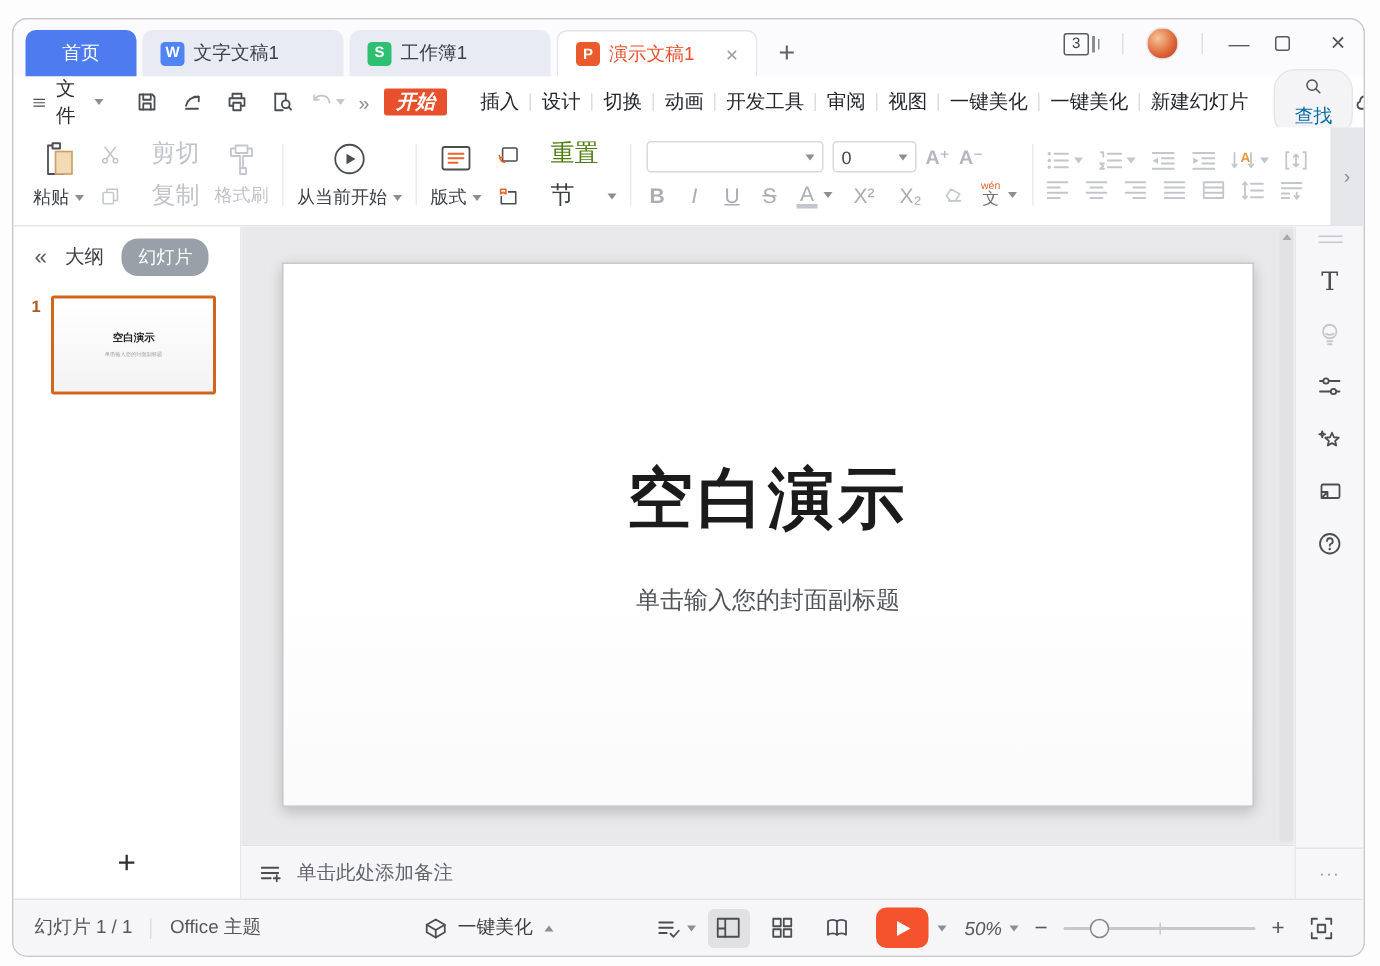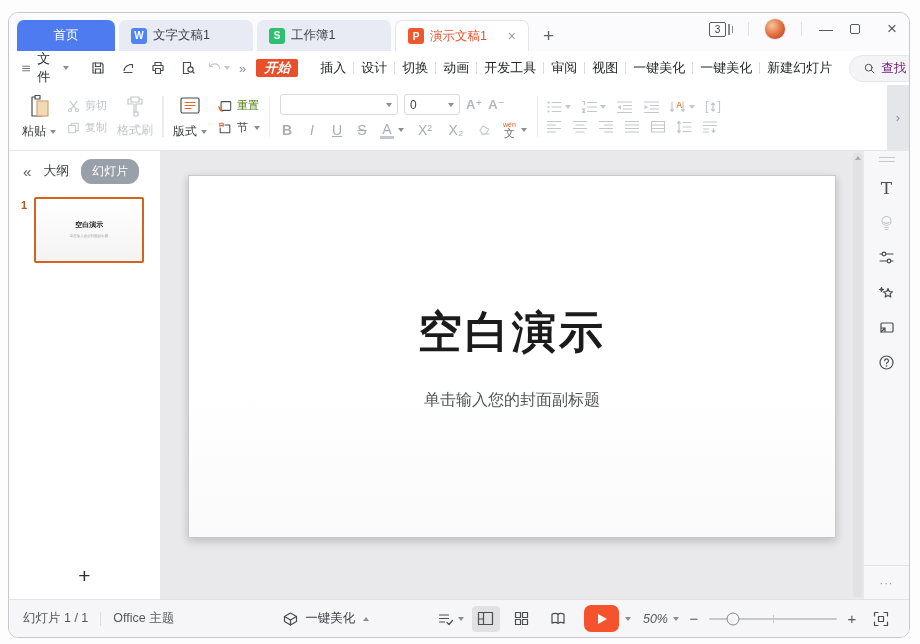--- a/index.html
+++ b/index.html
@@ -8,21 +8,21 @@
   svg{display:block;}
   .s{fill:none;stroke:#4a4d52;stroke-width:1.2;stroke-linecap:round;stroke-linejoin:round;}
   .sd{fill:none;stroke:#c3c6cc;stroke-width:1.2;stroke-linecap:round;stroke-linejoin:round;}
   .so{fill:none;stroke:#e8642c;stroke-width:1.2;stroke-linecap:round;stroke-linejoin:round;}
   .window{position:absolute;left:8px;top:12px;width:902px;height:626px;background:#fff;
     border:1px solid #c6c8cc;border-radius:10px;overflow:hidden;display:flex;flex-direction:column;}
   
   .tabbar{height:38px;background:#fbfbfd;display:flex;align-items:flex-end;padding:0 8px;gap:4px;flex:none;}
   .tab{height:31px;display:flex;align-items:center;gap:6px;padding:0 12px;border-radius:7px 7px 0 0;
     background:#e9ebf4;font-size:12.5px;color:#3b3f46;width:134px;}
-  .tab.home{background:#4e7cf0;color:#fff;justify-content:center;width:98px;}
+  .tab.home{background:#4e7cf0;color:#fff;justify-content:center;width:74px;}
   .tab.active{background:#fff;border:1px solid #e4e5ea;border-bottom:none;color:#e8502c;}
   .doc-ic{width:16px;height:16px;border-radius:3px;color:#fff;font-size:10px;font-weight:bold;
     display:flex;align-items:center;justify-content:center;flex:none;}
   .docer-ic{width:16px;height:16px;border-radius:50%;background:#e8502c;display:flex;align-items:center;justify-content:center;flex:none;}
   .tabclose{color:#9a9ca3;margin-left:auto;font-size:14px;}
   .newtab{font-size:19px;color:#5f6368;padding:0 10px 4px;}
   .tab-right{margin-left:auto;display:flex;align-items:center;gap:15px;height:100%;padding-bottom:6px;}
   .stack-badge{display:flex;align-items:center;gap:2px;}
   .stack-badge .bx{min-width:17px;height:15px;border:1.4px solid #5a5d63;border-radius:2px;
     font-size:10px;display:flex;align-items:center;justify-content:center;color:#3b3e43;padding:0 2px;}
@@ -39,32 +39,32 @@
     border-top:4px solid #8a8d94;display:inline-block;margin-left:2px;}
   .caret.up{border-top:none;border-bottom:4px solid #8a8d94;}
   .qicons{display:flex;align-items:center;gap:4px;margin:0 6px 0 16px;}
   .qicon{width:26px;height:24px;display:flex;align-items:center;justify-content:center;border-radius:3px;}
   .more-glyph{color:#8a8d94;font-size:13px;padding:0 4px;}
   .menu-items{display:flex;align-items:center;}
   .mitem{font-size:13px;padding:3px 7px;color:#24262a;white-space:nowrap;}
   .mitem.active{background:#e8502c;color:#fff;border-radius:2px;font-weight:bold;padding:0 8px;margin-right:15px;font-style:italic;}
   .mdiv{width:1px;height:12px;background:#dcdde1;}
   .search-pill{display:flex;align-items:center;gap:5px;background:#f4f4f7;border:1px solid #e5e6ea;
-    border-radius:14px;padding:4px 13px;font-size:12.5px;color:#701a75;margin-left:10px;white-space:nowrap;}
+    border-radius:14px;padding:4px 13px;font-size:12.5px;color:#0369a1;margin-left:10px;white-space:nowrap;flex-direction:column;}
   .mb-right{margin-left:auto;display:flex;gap:15px;align-items:center;}
   
   .ribbon{height:66px;display:flex;align-items:stretch;background:#fff;border-bottom:1px solid #e6e6ea;
     padding:3px 0 5px 4px;position:relative;flex:none;}
   .rgroup{display:flex;align-items:center;padding:0 9px;gap:10px;}
   .rdiv{width:1px;background:#ececef;margin:8px 0;flex:none;}
   .bigbtn{display:flex;flex-direction:column;align-items:center;justify-content:center;gap:4px;
     font-size:12px;color:#3c3f44;white-space:nowrap;}
   .bigbtn .lbl{display:flex;align-items:center;gap:2px;}
   .smallcol{display:flex;flex-direction:column;justify-content:center;gap:7px;}
-  .smallbtn{display:flex;align-items:center;gap:4px;font-size:11px;white-space:nowrap;text-align:center;}
+  .smallbtn{display:flex;align-items:center;gap:20px;font-size:16px;white-space:nowrap;text-align:center;}
   .dis{color:#c0c3c9;}
   .fontgrp{display:flex;flex-direction:column;justify-content:center;gap:6px;padding:0 10px;}
   .comborow{display:flex;align-items:center;gap:6px;}
   .combo{height:21px;border:1px solid #d8d9dd;border-radius:3px;display:flex;align-items:center;
     font-size:12px;color:#444;padding:0 5px;background:#fff;}
   .combo .caret{margin-left:auto;}
   .azbtn{font-size:13px;color:#b4b8be;font-weight:bold;white-space:nowrap;}
   .fmtrow{display:flex;align-items:center;gap:11px;}
   .fletter{font-size:14px;color:#a9adb4;width:14px;text-align:center;}
   .wen{display:flex;flex-direction:column;align-items:center;line-height:1;}
@@ -283,20 +283,32 @@
       </div>
       <div class="bigbtn dis">
         <svg width="22" height="24" viewBox="0 0 22 24">
             <path class="sd" d="M7 3h8v5H7zM7 5H4v5h6v8h2v-8h6V5h-3"></path>
             <path class="sd" d="M10 18h4v4h-4z"></path>
           </svg>
         <span>格式刷</span>
       </div>
     </div>
     <div class="rdiv"></div>
+    <div class="rgroup">
+      <div class="bigbtn">
+        <svg width="26" height="26" viewBox="0 0 26 26">
+            <circle class="s" cx="13" cy="13" r="9.5"></circle>
+            <path d="M11 9.5v7l6-3.5z" fill="#4a4d52"></path>
+          </svg>
+        <span class="lbl">
+            <span>从当前开始</span>
+            <span class="caret"></span>
+          </span>
+      </div>
+    </div>
     <div class="rdiv"></div>
     <div class="rgroup">
       <div class="bigbtn">
         <svg width="26" height="26" viewBox="0 0 26 26">
             <rect class="s" x="4" y="5" width="18" height="15" rx="1.5"></rect>
             <path class="so" d="M8 9.5h10M8 12.5h10M8 15.5h6"></path>
           </svg>
         <span class="lbl">
             <span>版式</span>
             <span class="caret"></span>
@@ -446,20 +458,27 @@
     <div class="center">
       <div class="canvas">
         <div class="slide">
           <div class="slide-title">空白演示</div>
           <div class="slide-sub">单击输入您的封面副标题</div>
         </div>
         <div class="vscroll">
             <div class="arr"></div>
           </div>
       </div>
+      <div class="notes">
+        <svg width="16" height="14" viewBox="0 0 16 14">
+            <path class="s" d="M1.5 3.5h11M1.5 7h11M1.5 10.5h6"></path>
+            <path class="s" d="M9.5 10.5h4M11.5 8.5v4"></path>
+          </svg>
+        <span>单击此处添加备注</span>
+      </div>
     </div>
 
     <div class="rail">
       <div class="rail-handle"></div>
       <div class="rail-item rail-T">T</div>
       <div class="rail-item">
         <svg width="17" height="17" viewBox="0 0 17 17">
             <circle class="sd" cx="8.5" cy="7" r="4.5"></circle>
             <path class="sd" d="M6.8 13.5h3.4M7.3 15.5h2.4M6 8.5c1.6 1 3.4 1 5 0"></path>
           </svg>

